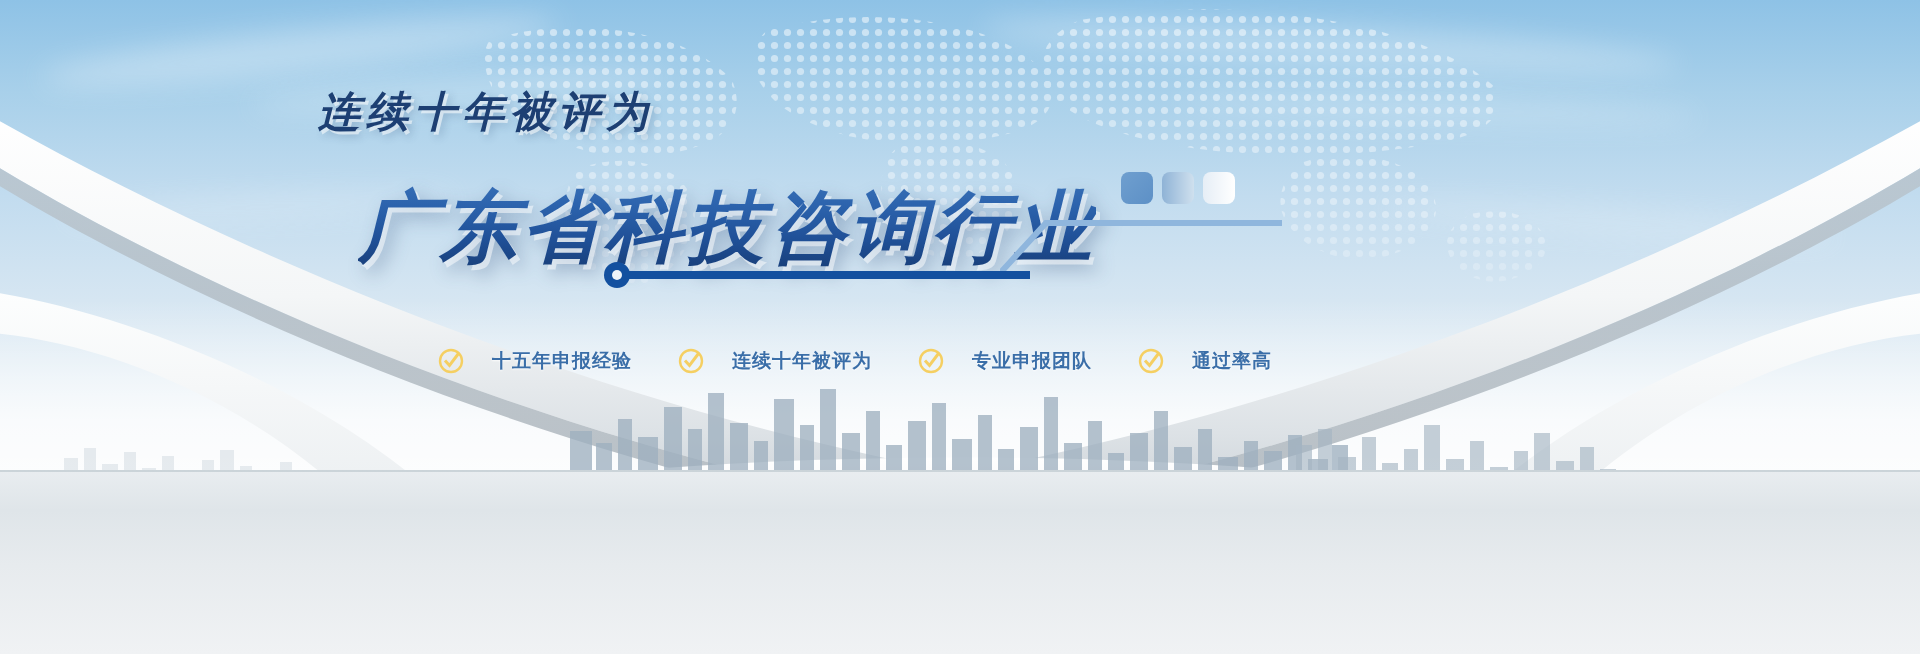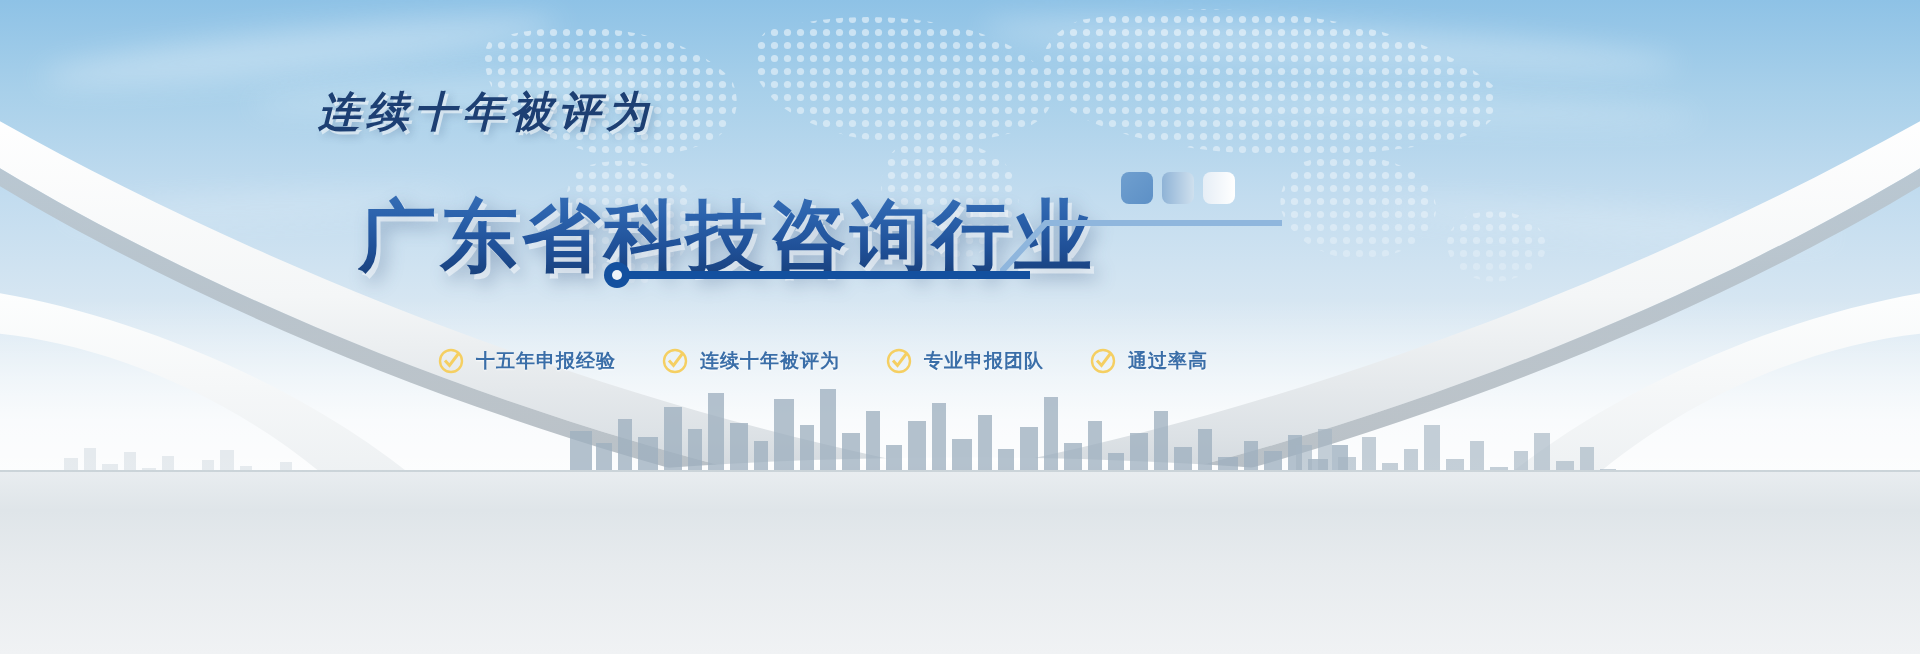--- a/index.html
+++ b/index.html
@@ -52,27 +52,26 @@
     position:absolute;left:318px;top:84px;
     font-size:42px;font-weight:bold;font-style:italic;
     letter-spacing:6px;
     color:#1d3f73;
     text-shadow:3px 3px 0 rgba(255,255,255,.55), 5px 5px 8px rgba(40,70,110,.28);
     white-space:nowrap;
   }
 
   .headline{
     position:absolute;left:358px;top:176px;
-    font-size:78px;font-weight:bold;
+    font-size:78px;font-weight:bold;font-style:italic;
     letter-spacing:4px;
     white-space:nowrap;
     background:linear-gradient(180deg,#3a72b8 0%,#2c63ad 28%,#1f4f96 62%,#16396e 100%);
     -webkit-background-clip:text;background-clip:text;color:transparent;
     filter:drop-shadow(4px 5px 0 rgba(255,255,255,.5)) drop-shadow(6px 7px 9px rgba(30,60,105,.32));
-    margin-top:9px;
   }
 
   .badge{
     position:absolute;left:1038px;top:245px;
     font-size:86px;font-weight:bold;font-style:italic;
     letter-spacing:2px;white-space:nowrap;
     background:linear-gradient(180deg,#f5833a 0%,#ef7630 35%,#e2621b 75%,#d95c16 100%);
     -webkit-background-clip:text;background-clip:text;color:transparent;
     filter:drop-shadow(3px 4px 0 rgba(255,255,255,.55)) drop-shadow(5px 6px 8px rgba(170,90,30,.3));
   }
@@ -88,21 +87,21 @@
   .rule{position:absolute;left:622px;top:271px;width:408px;height:8px;background:#13509f;}
   .rule-dot{position:absolute;left:604px;top:262px;width:26px;height:26px;border-radius:50%;
     background:#13509f;}
   .rule-dot::after{content:"";position:absolute;left:8px;top:8px;width:10px;height:10px;border-radius:50%;background:#eef3f8;}
 
   
   .angle-line{position:absolute;left:1000px;top:213px;width:282px;height:62px;}
 
   
   .features{position:absolute;left:438px;top:348px;display:flex;align-items:center;gap:46px;}
-  .feat{display:flex;align-items:center;gap:12px;}
+  .feat{display:flex;align-items:center;gap:28px;}
   .feat-icon{width:26px;height:26px;flex:0 0 26px;}
   .feat-label{
     font-size:19px;font-weight:bold;color:#3a6ea8;letter-spacing:1px;white-space:nowrap;
     text-shadow:0 1px 2px rgba(255,255,255,.85);
   }
 </style>
 </head>
 <body>
 
 <div class="banner">

